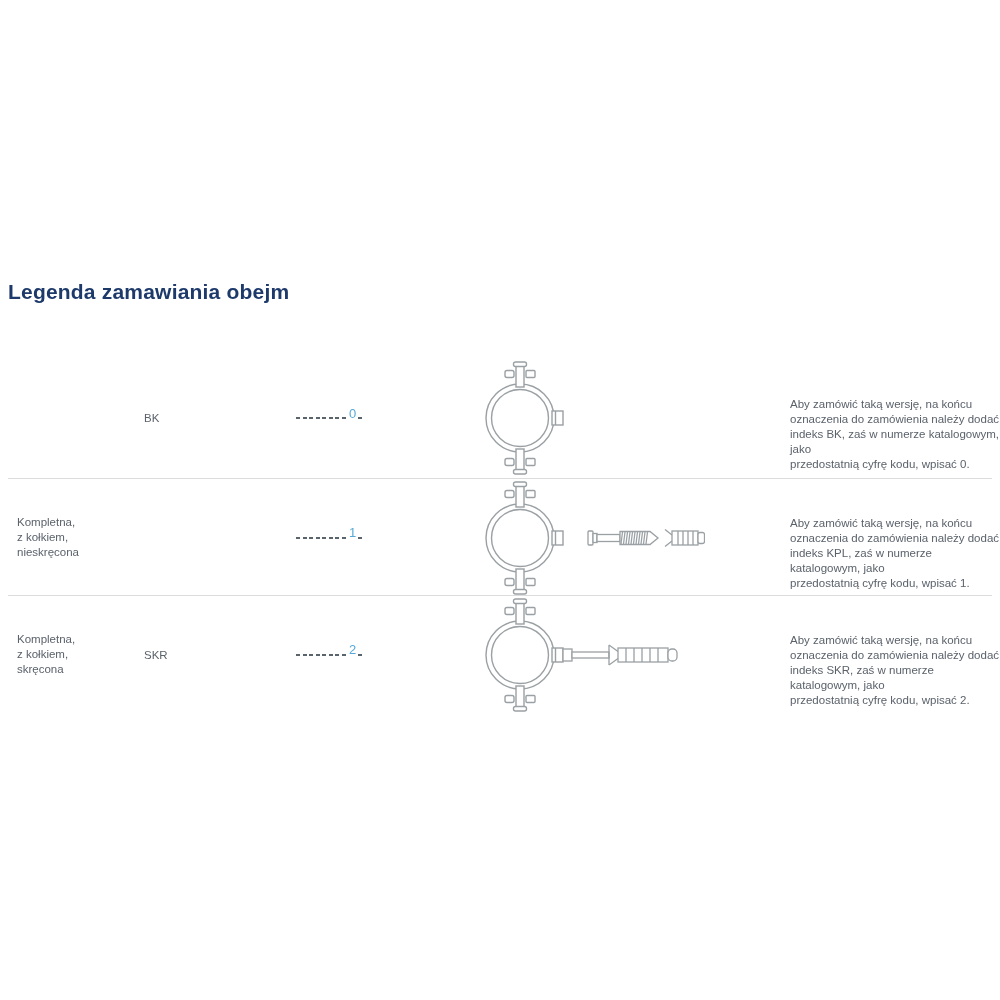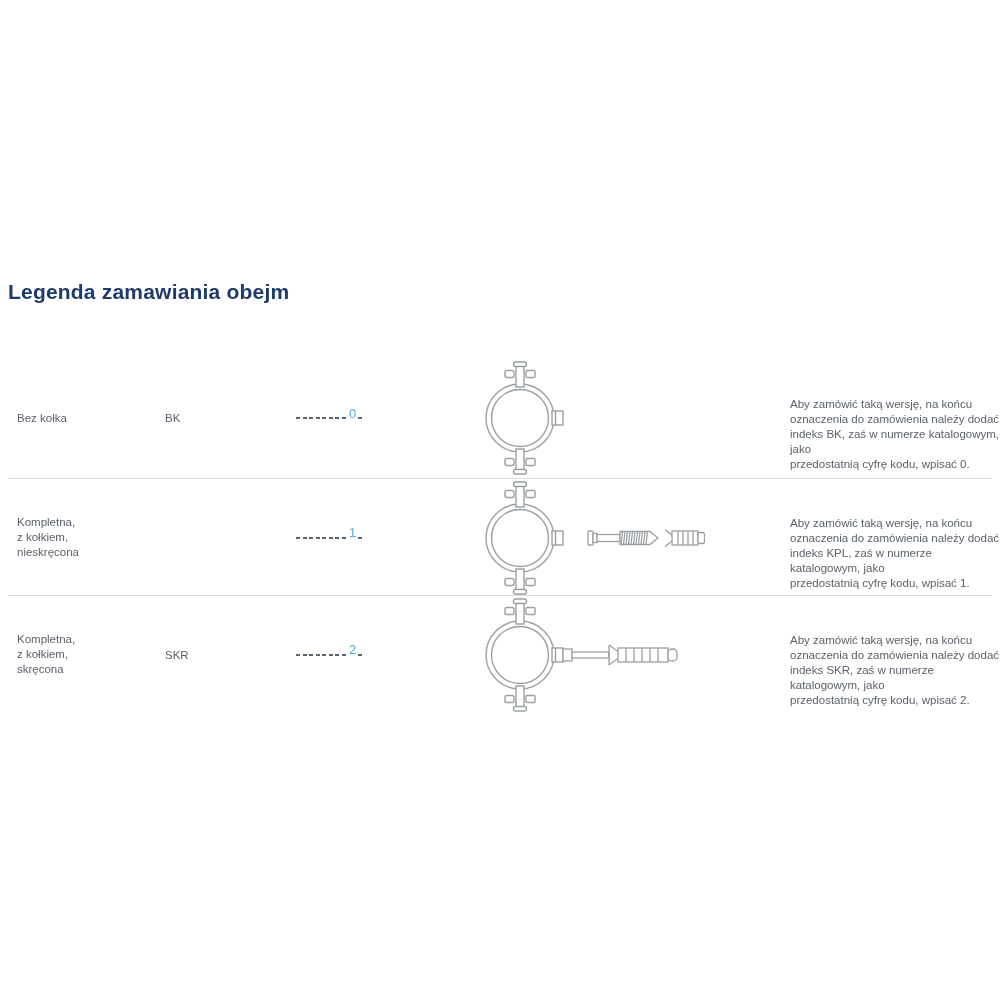--- a/index.html
+++ b/index.html
@@ -19,21 +19,21 @@
     position:absolute;top:0;height:38px;display:flex;align-items:center;
     font-size:11.5px;color:#4c4c4c;
   }
   .row{position:absolute;left:8px;width:984px;}
   .row.bordered{border-top:1px solid #dcdcdc;}
   .cell{
     position:absolute;top:0;height:100%;display:flex;align-items:center;
     font-size:11.5px;color:#5b626b;
   }
   .c-obejma{left:9px;width:130px;white-space:pre-line;line-height:15px;}
-  .c-indeks{left:157px;width:100px;}
+  .c-indeks{left:136px;width:100px;}
   .c-num{left:288px;width:130px;}
   .c-img{left:457px;}
   .c-opis{left:782px;width:210px;white-space:pre-line;line-height:15px;margin-top:16px;}
   .dash{
     display:inline-block;width:4px;height:2px;background:#5a646d;
     margin-right:2.5px;flex:0 0 auto;
   }
   .digit{
     color:#58a9d7;font-size:13px;position:relative;top:-5px;
     margin:0 2px 0 1px;flex:0 0 auto;
@@ -103,21 +103,20 @@
     </g>
   </defs>
 </svg>
 
 <div class="page">
 
   <h1 class="title">Legenda zamawiania obejm</h1>
 
 
   <div class="row" style="top:358px;height:120px">
-    <div class="cell c-obejma">Bez kołka</div>
     <div class="cell c-indeks">BK</div>
     <div class="cell c-num">
       <span class="dash"></span>
         <span class="dash"></span>
         <span class="dash"></span>
         <span class="dash"></span>
         <span class="dash"></span>
         <span class="dash"></span>
         <span class="dash"></span>
         <span class="dash"></span>

